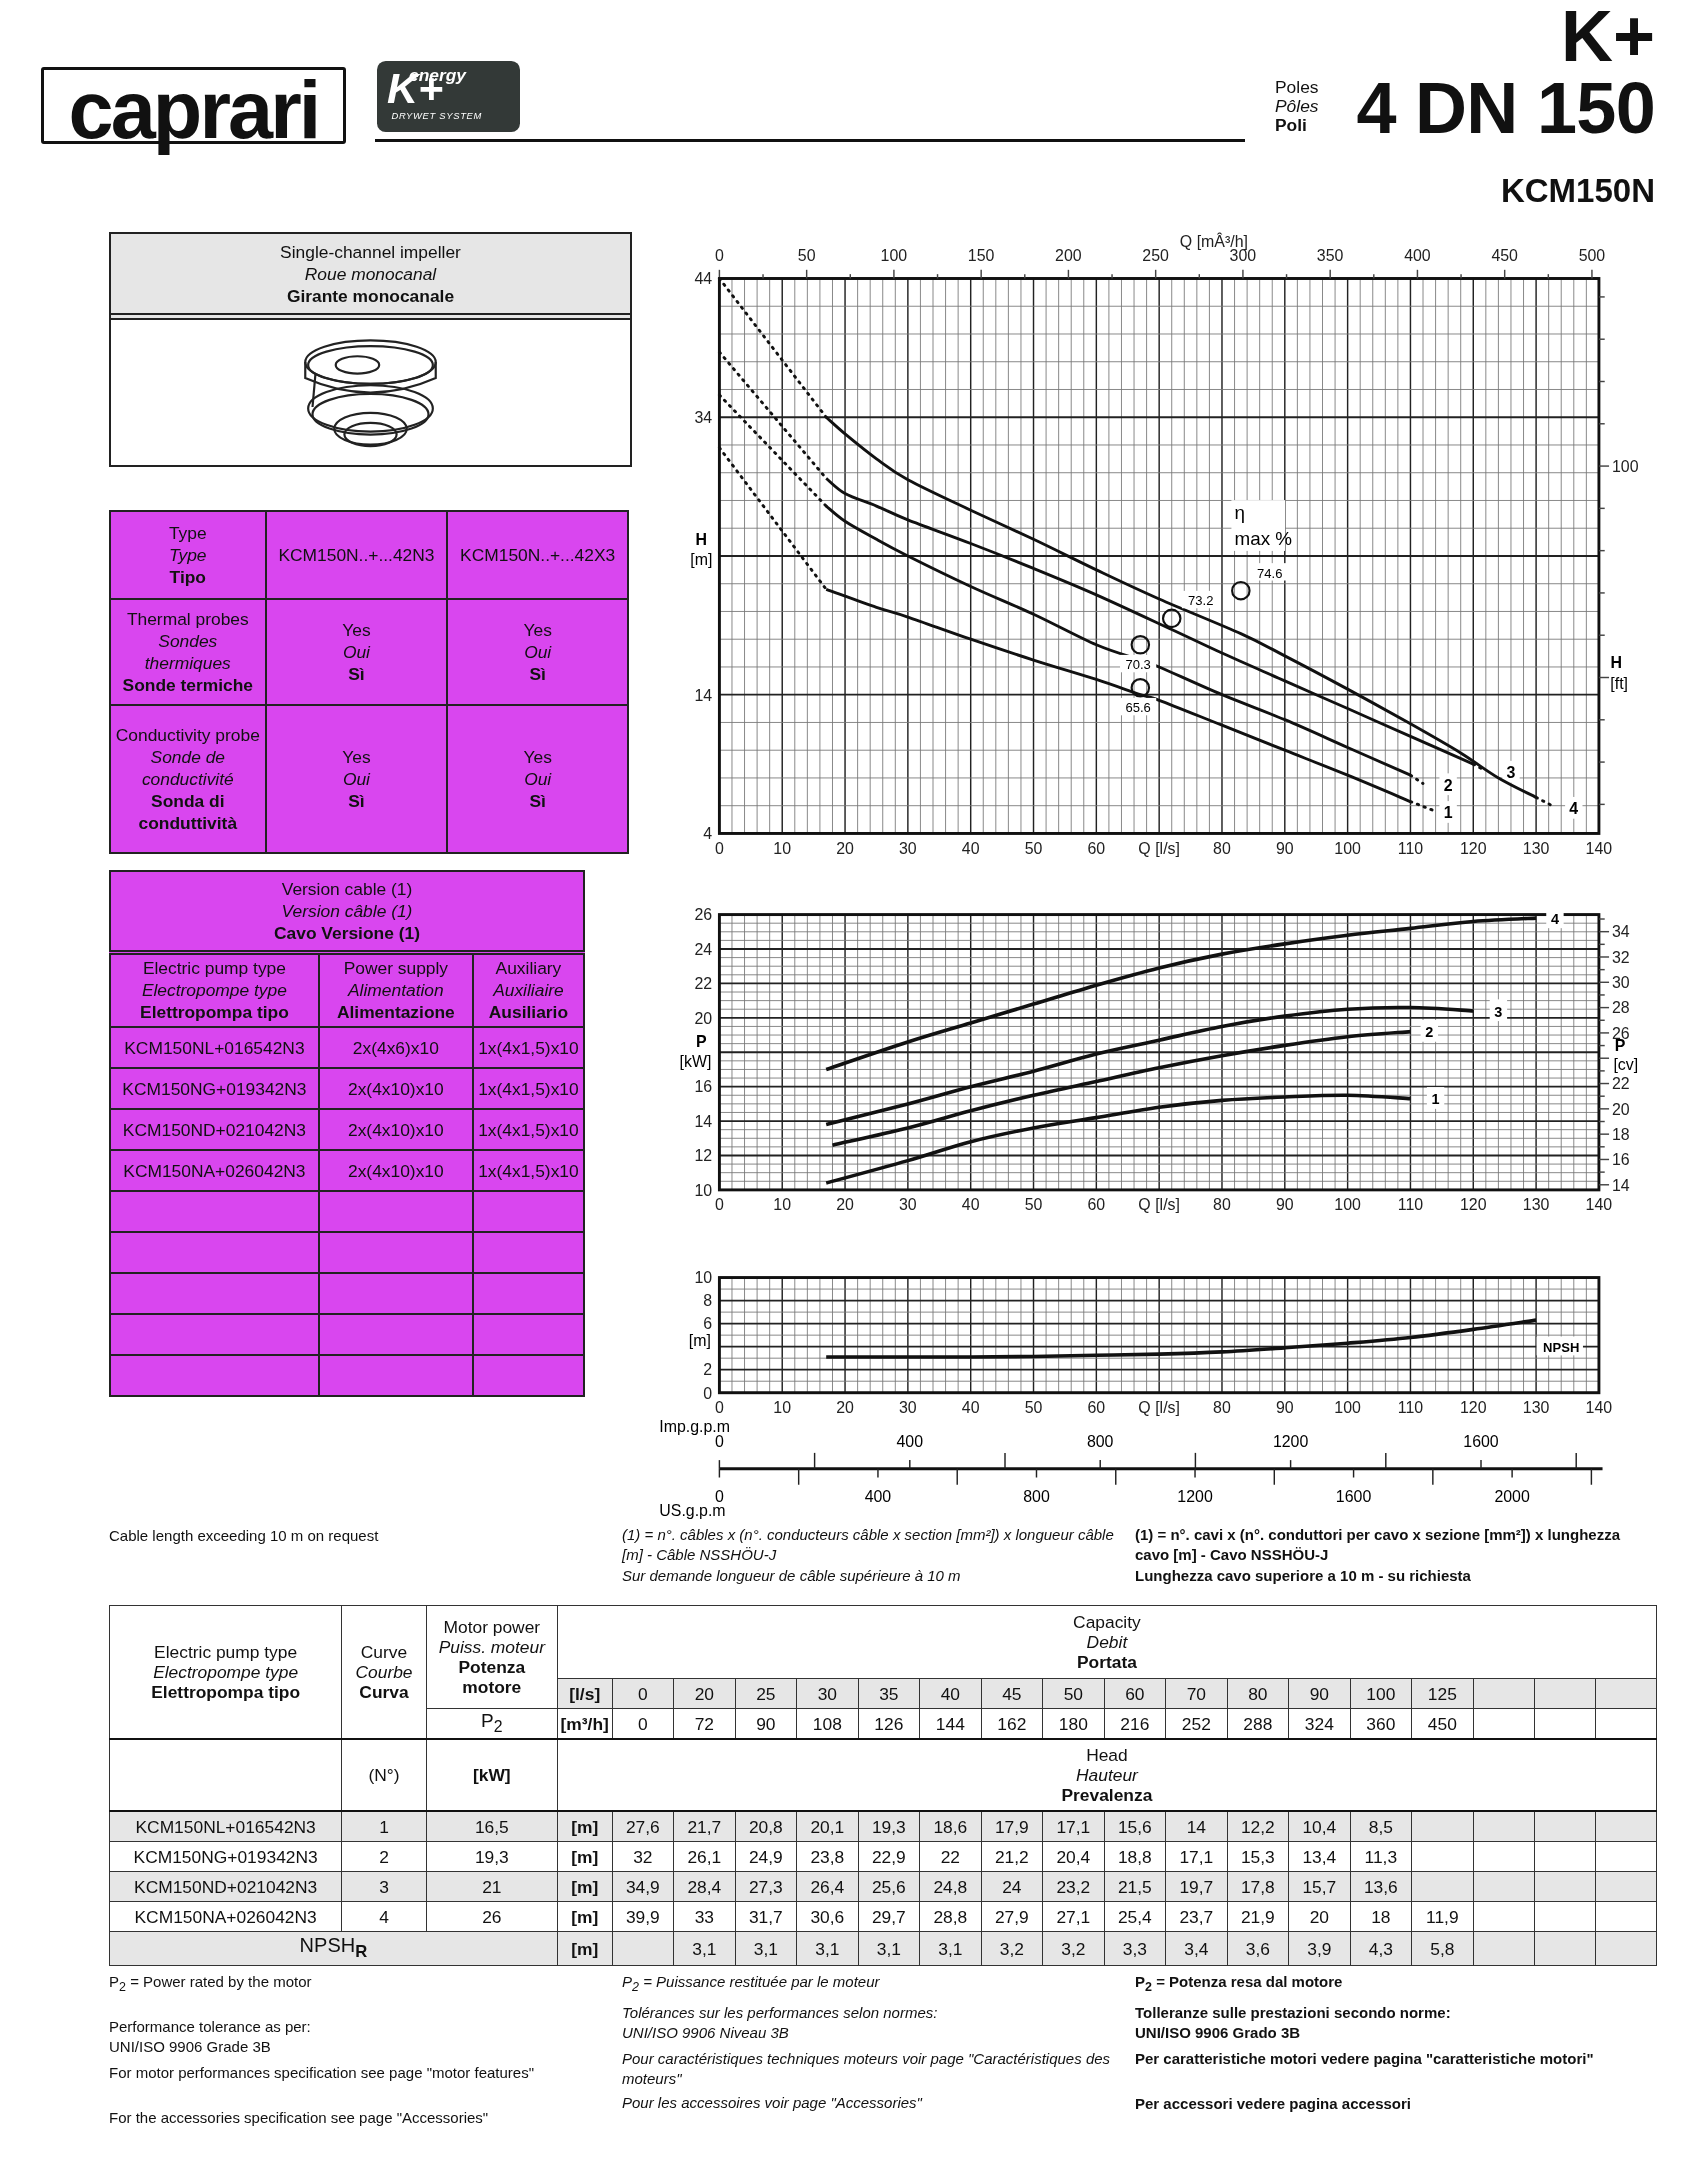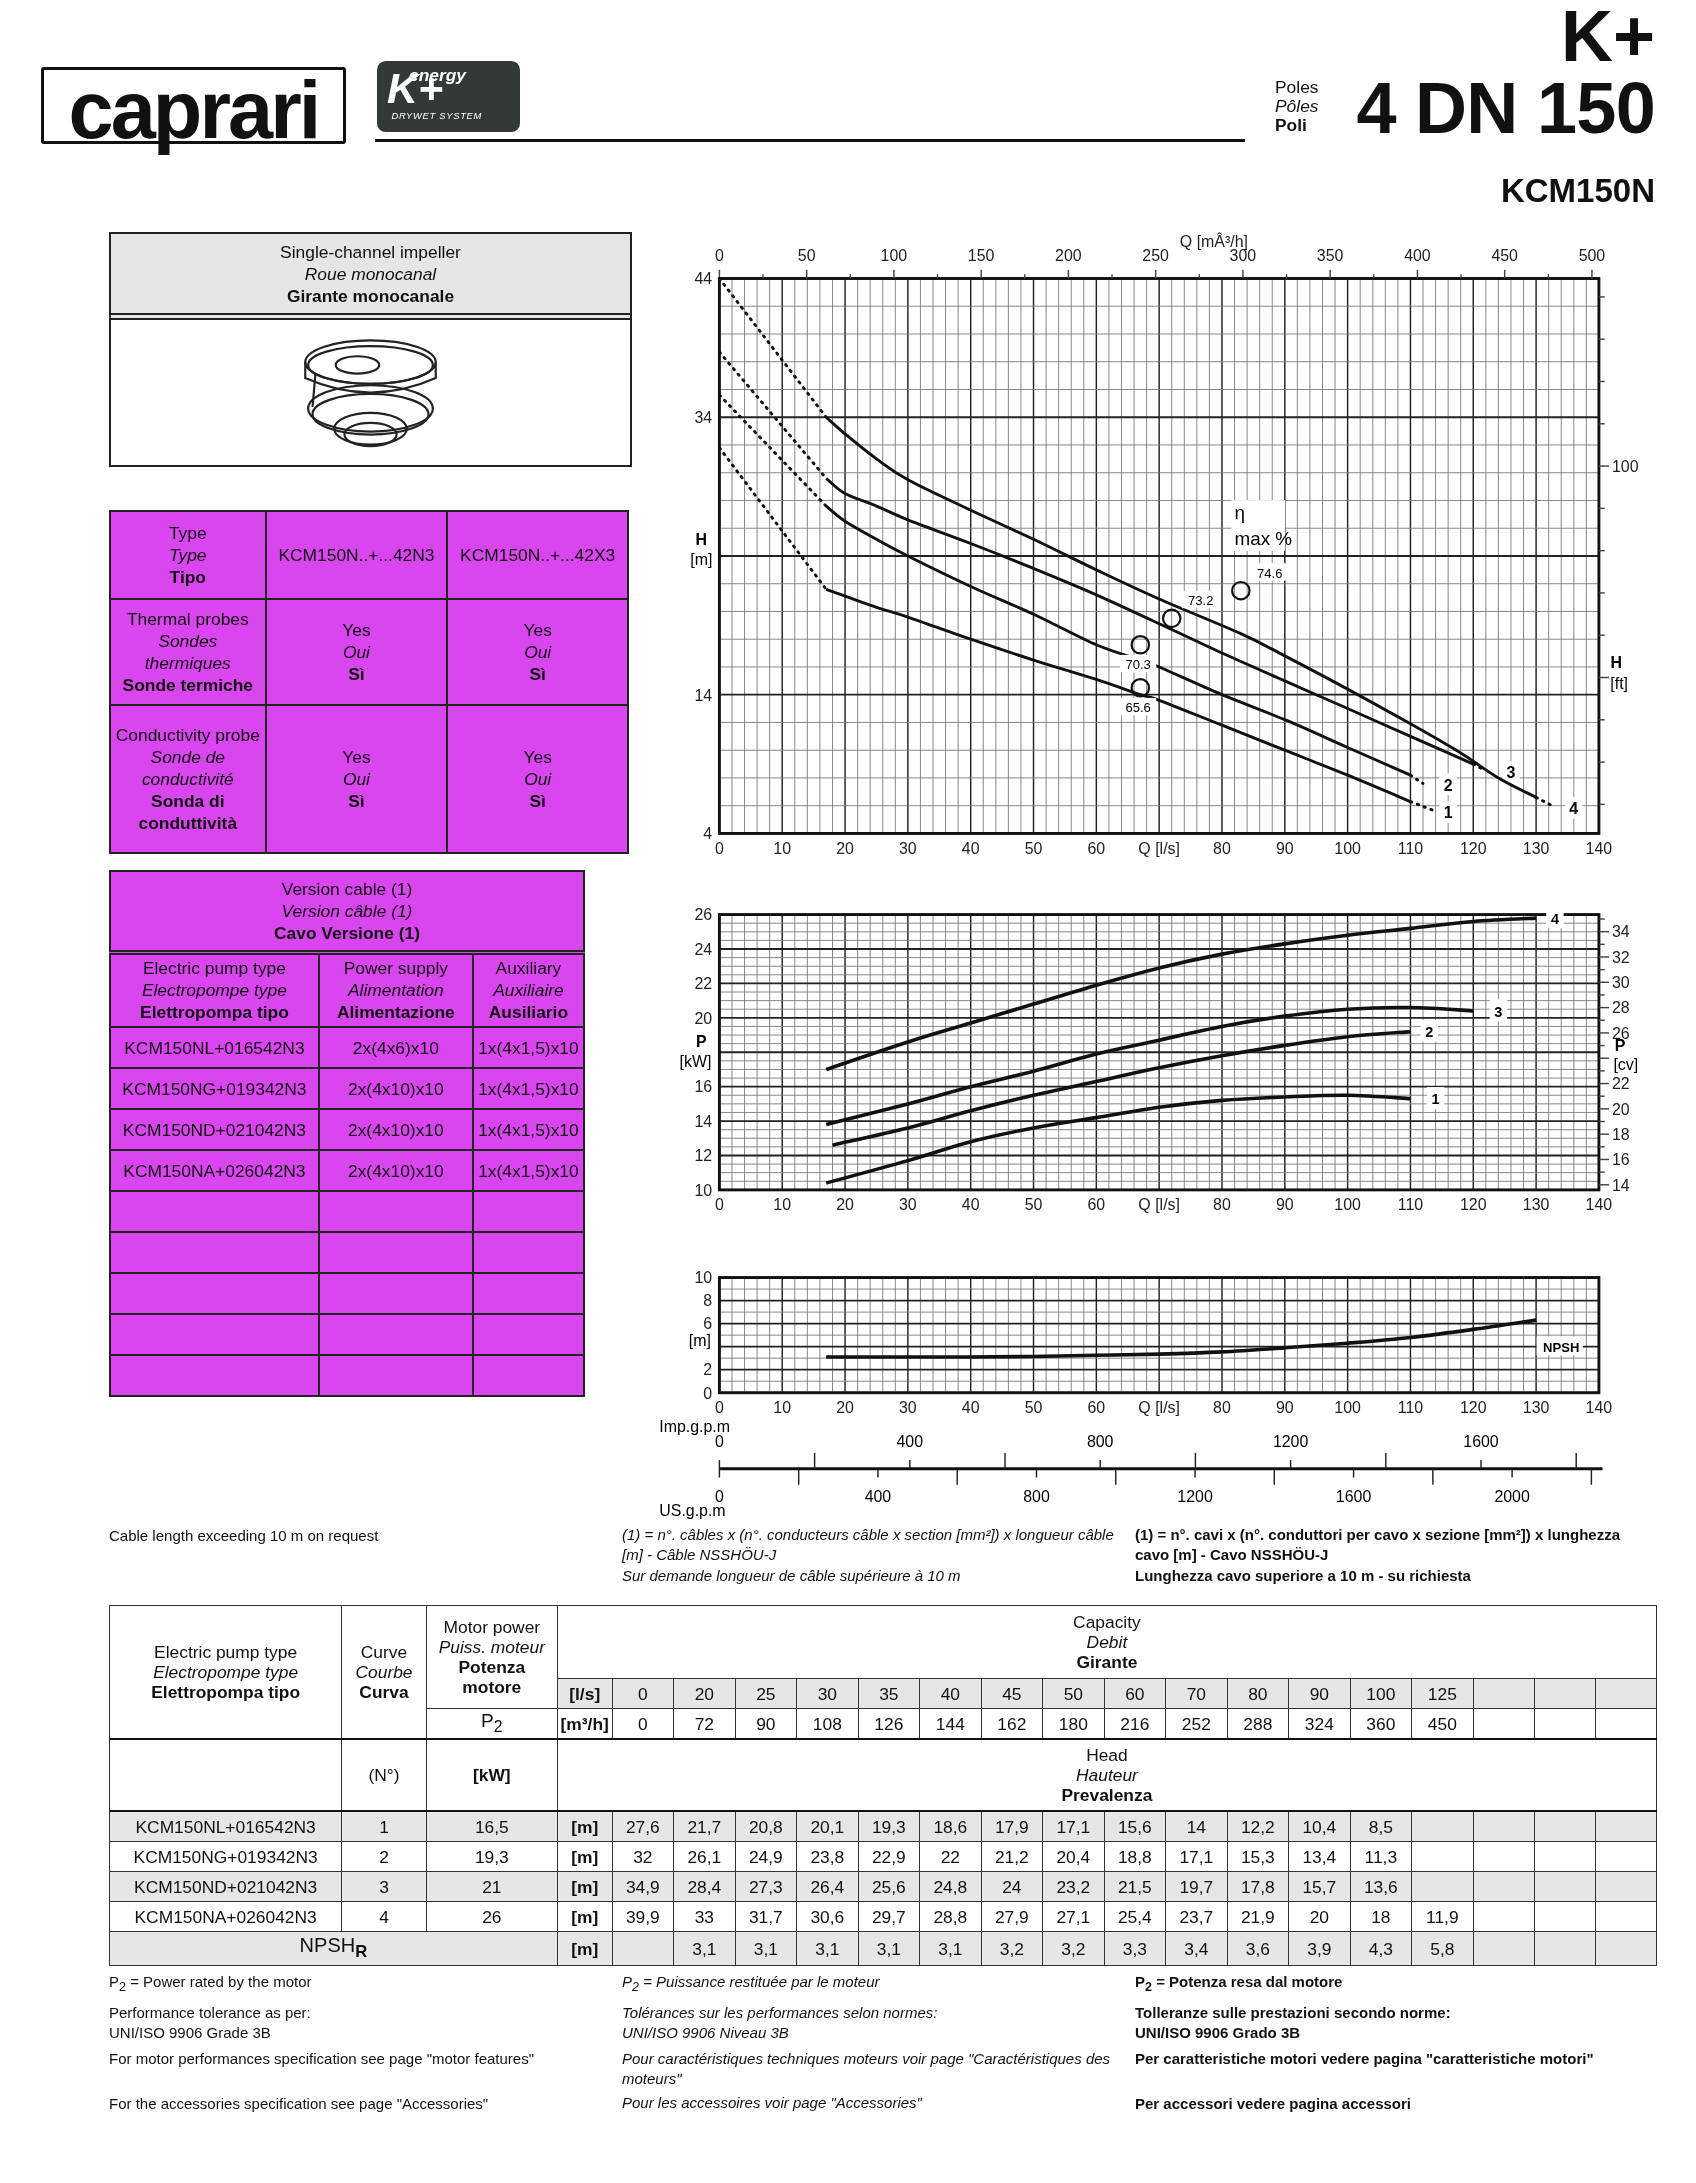--- a/index.html
+++ b/index.html
@@ -763,21 +763,21 @@
           <span class="bd">Curva</span>
         </td>
     <td style="width:128px; height:72px" rowspan="2">
           <span class="nm">Motor power</span>
           <span class="it">Puiss. moteur</span>
           <span class="bd">Potenza motore</span>
         </td>
     <td colspan="18" style="height:72px">
           <span class="nm">Capacity</span>
           <span class="it">Debit</span>
-          <span class="bd">Girante</span>
+          <span class="bd">Portata</span>
         </td>
   </tr>
   <tr id="perf-ls-row" class="gray">
         <td style="font-weight:bold;width:51px">[l/s]</td>
         <td style="width:58px">0</td>
         <td style="width:58px">20</td>
         <td style="width:58px">25</td>
         <td style="width:58px">30</td>
         <td style="width:58px">35</td>
         <td style="width:58px">40</td>
@@ -937,21 +937,21 @@
         <td>5,8</td>
         <td></td>
         <td></td>
         <td></td>
       </tr>
     </tbody>
 </table>
 
 <div class="abs notes" style="left:109px; top:1972px; width:507px;">
   <div><span>P</span><sub>2</sub> <span>= Power rated by the motor</span></div>
-  <div style="margin-top:6px">Performance tolerance as per:</div>
+  <div style="margin-top:20px">Performance tolerance as per:</div>
   <div>UNI/ISO 9906 Grade 3B</div>
   <div style="margin-top:5.8px">For motor performances specification see page "motor features"</div>
   <div style="margin-top:25px">For the accessories specification see page "Accessories"</div>
 </div>
 <div class="abs notes col-fr" style="left:622px; top:1972px; width:507px;">
   <div><span>P</span><sub>2</sub> <span>= Puissance restituée par le moteur</span></div>
   <div style="margin-top:5.8px">Tolérances sur les performances selon normes:</div>
   <div>UNI/ISO 9906 Niveau 3B</div>
   <div style="margin-top:5.8px">Pour caractéristiques techniques moteurs voir page "Caractéristiques des moteurs"</div>
   <div style="margin-top:4.3px">Pour les accessoires voir page "Accessories"</div>

